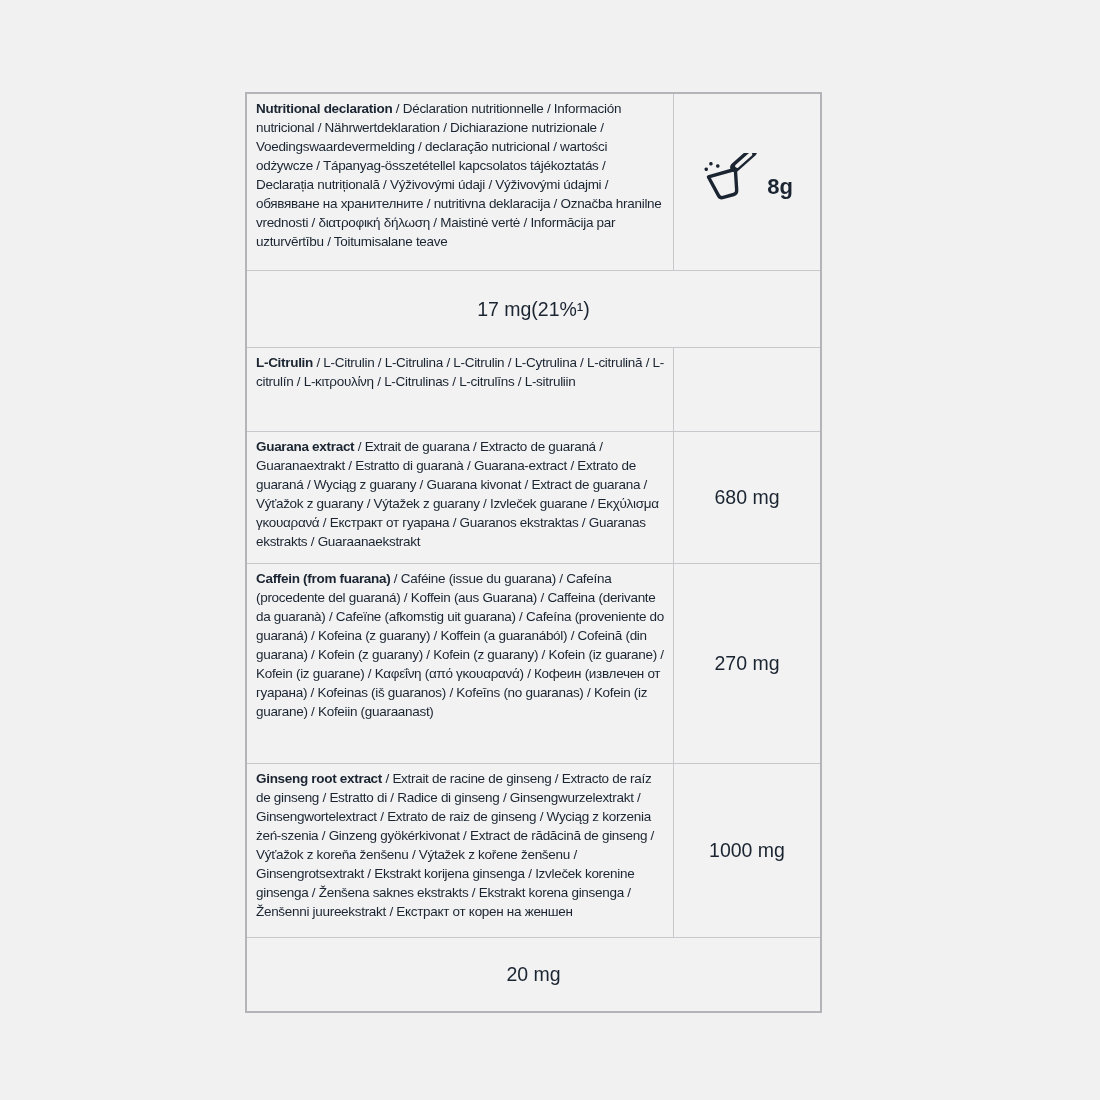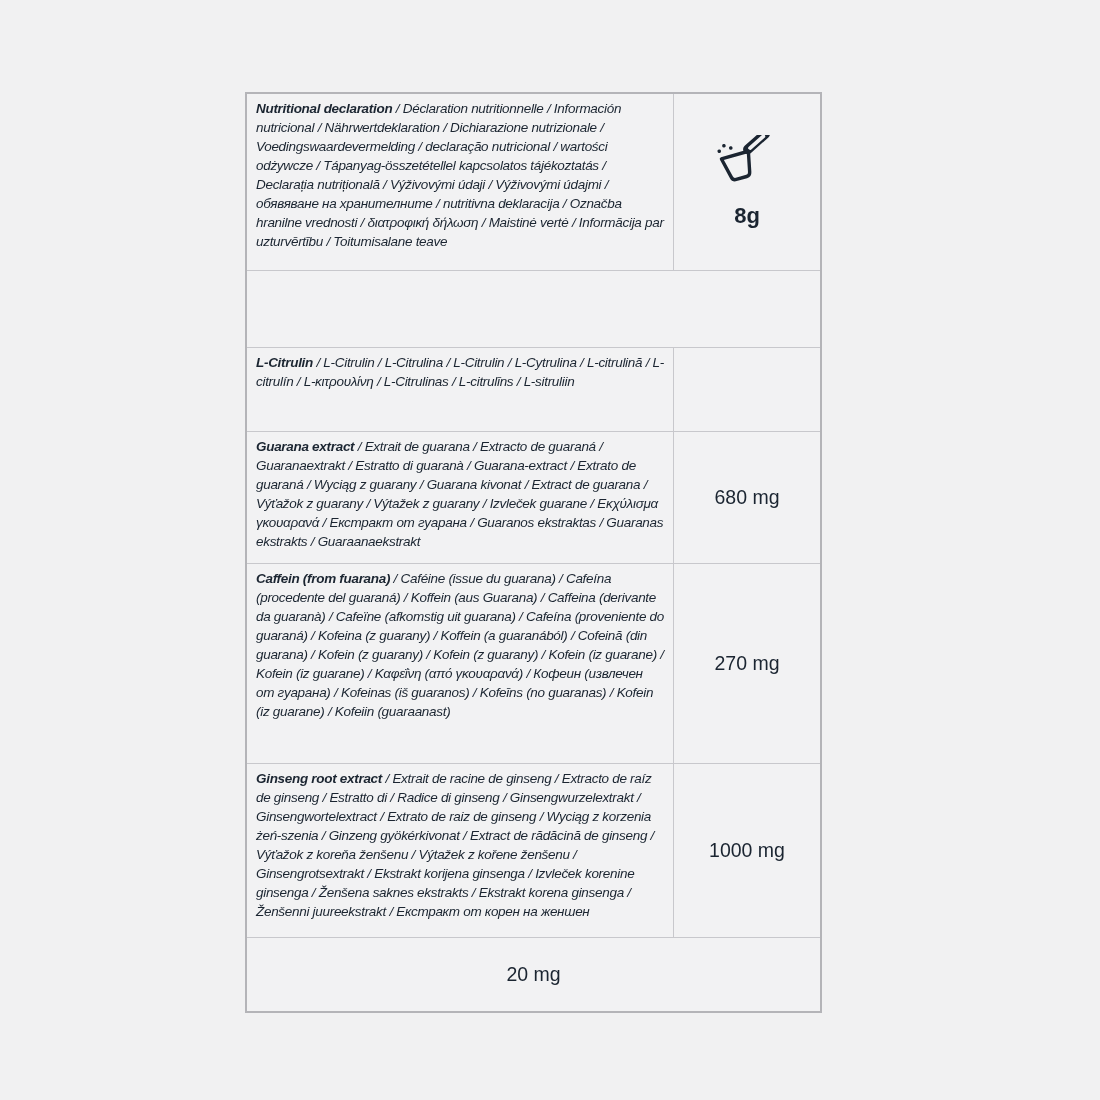--- a/index.html
+++ b/index.html
@@ -34,27 +34,25 @@
   .r7{height:74px;}
   .label-cell{
     width:427px;
     box-sizing:border-box;
     border-right:1px solid #c8c8cc;
     padding:5px 9px 0 9px;
     font-size:13.5px;
     line-height:19px;
     letter-spacing:-0.3px;
     overflow:hidden;
-    font-style:italic;
   }
   .label-cell b{letter-spacing:-0.3px;}
   .value-cell{
     flex:1;
     display:flex;
-    flex-direction:column;
     align-items:center;
     justify-content:center;
     text-align:left;
     font-size:19.5px;
     line-height:27px;
   }
   .serving-amount{
     font-size:22px;
     font-weight:bold;
     margin-top:9px;
@@ -79,20 +77,24 @@
             <line x1="39.5" y1="14.4" x2="55.5" y2="6.8" stroke="#f2f2f3" stroke-width="3.8" stroke-linecap="round"></line>
             <path d="M9 17 L37 17 L32.5 37.5 A4.2 4.2 0 0 1 28.4 40.8 L17.6 40.8 A4.2 4.2 0 0 1 13.5 37.5 Z" fill="none" stroke="#1b2531" stroke-width="3.4" stroke-linejoin="round"></path>
           </g>
         </svg>
       </span>
       <span class="serving-amount">8g</span>
     </div>
   </div>
 
   <div class="row r2">
+    <div class="value-cell">
+      <div>17 mg</div>
+      <div>(21%¹)</div>
+    </div>
   </div>
 
   <div class="row r3">
     <div class="label-cell"><b>L-Citrulin</b><span> / L-Citrulin / L-Citrulina / L-Citrulin / L-Cytrulina / L-citrulină / L-citrulín / L-κιτρουλίνη / L-Citrulinas / L-citrulīns / L-sitruliin</span></div>
   </div>
 
   <div class="row r4">
     <div class="label-cell"><b>Guarana extract</b><span> / Extrait de guarana / Extracto de guaraná / Guaranaextrakt / Estratto di guaranà / Guarana-extract / Extrato de guaraná / Wyciąg z guarany / Guarana kivonat / Extract de guarana / Výťažok z guarany / Výtažek z guarany / Izvleček guarane / Εκχύλισμα γκουαρανά / Екстракт от гуарана / Guaranos ekstraktas / Guaranas ekstrakts / Guaraanaekstrakt</span></div>
     <div class="value-cell">
       <div>680 mg</div>

